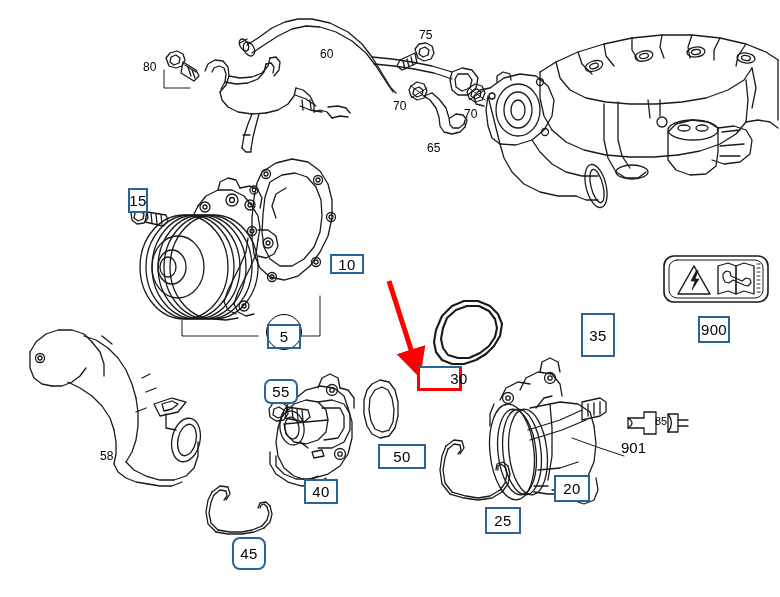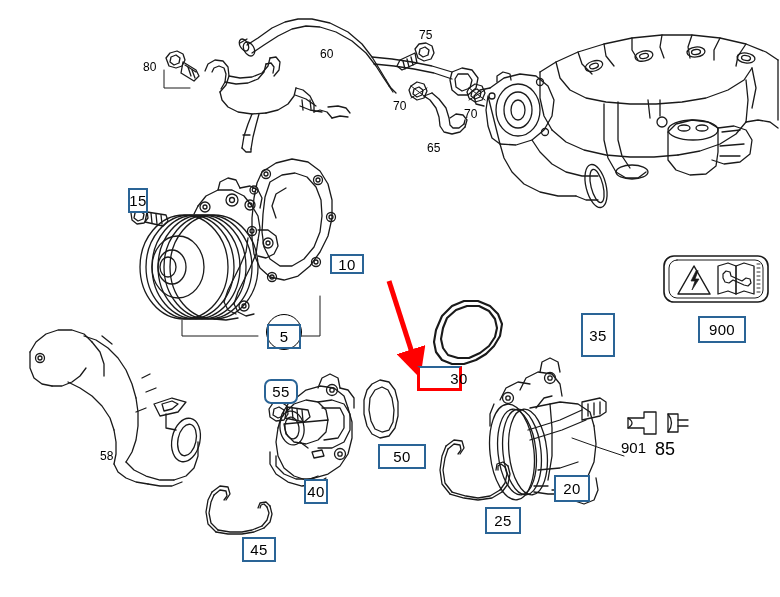--- a/index.html
+++ b/index.html
@@ -491,32 +491,32 @@
   <div id="labels">
 
     <div class="plain-label" style="left:143px;top:61px;">80</div>
     <div class="plain-label" style="left:320px;top:48px;">60</div>
     <div class="plain-label" style="left:419px;top:29px;">75</div>
     <div class="plain-label" style="left:393px;top:100px;">70</div>
     <div class="plain-label" style="left:427px;top:142px;">65</div>
     <div class="plain-label" style="left:464px;top:108px;">70</div>
     <div class="plain-label" style="left:100px;top:450px;">58</div>
     <div class="plain-label" style="left:621px;top:440px;font-size:15px;">901</div>
-    <div class="plain-label" style="left:655px;top:440px;font-size:18px;text-align:center;">85</div>
+    <div class="plain-label" style="left:655px;top:416px;font-size:11px;text-align:center;">85</div>
 
     <div class="circle-marker" style="left:266px;top:314px;"></div>
 
     <div class="callout" style="left:128px;top:188px;width:20px;height:25px;">15</div>
     <div class="callout" style="left:330px;top:234px;width:34px;height:20px;margin-top:20px;">10</div>
     <div class="callout" style="left:267px;top:324px;width:34px;height:25px;background:transparent;">5</div>
     <div class="callout" style="left:264px;top:379px;width:34px;height:25px;border-radius:7px;">55</div>
-    <div class="callout" style="left:304px;top:479px;width:24px;height:25px;">40</div>
-    <div class="callout" style="left:242px;top:537px;width:34px;height:25px;">45</div>
+    <div class="callout" style="left:304px;top:479px;width:34px;height:25px;">40</div>
+    <div class="callout" style="left:232px;top:537px;width:34px;height:33px;border-radius:8px;">45</div>
     <div class="callout" style="left:378px;top:444px;width:48px;height:25px;">50</div>
     <div class="callout highlight" style="left:417px;top:366px;width:44px;height:25px;">30</div>
     <div class="callout" style="left:581px;top:313px;width:34px;height:44px;">35</div>
     <div class="callout" style="left:554px;top:455px;width:36px;height:27px;margin-top:20px;">20</div>
     <div class="callout" style="left:485px;top:507px;width:36px;height:27px;">25</div>
-    <div class="callout" style="left:698px;top:316px;width:48px;height:27px;">900</div>
+    <div class="callout" style="left:698px;top:316px;width:32px;height:27px;">900</div>
 
   </div>
 
 </div>
 
 </body></html>

